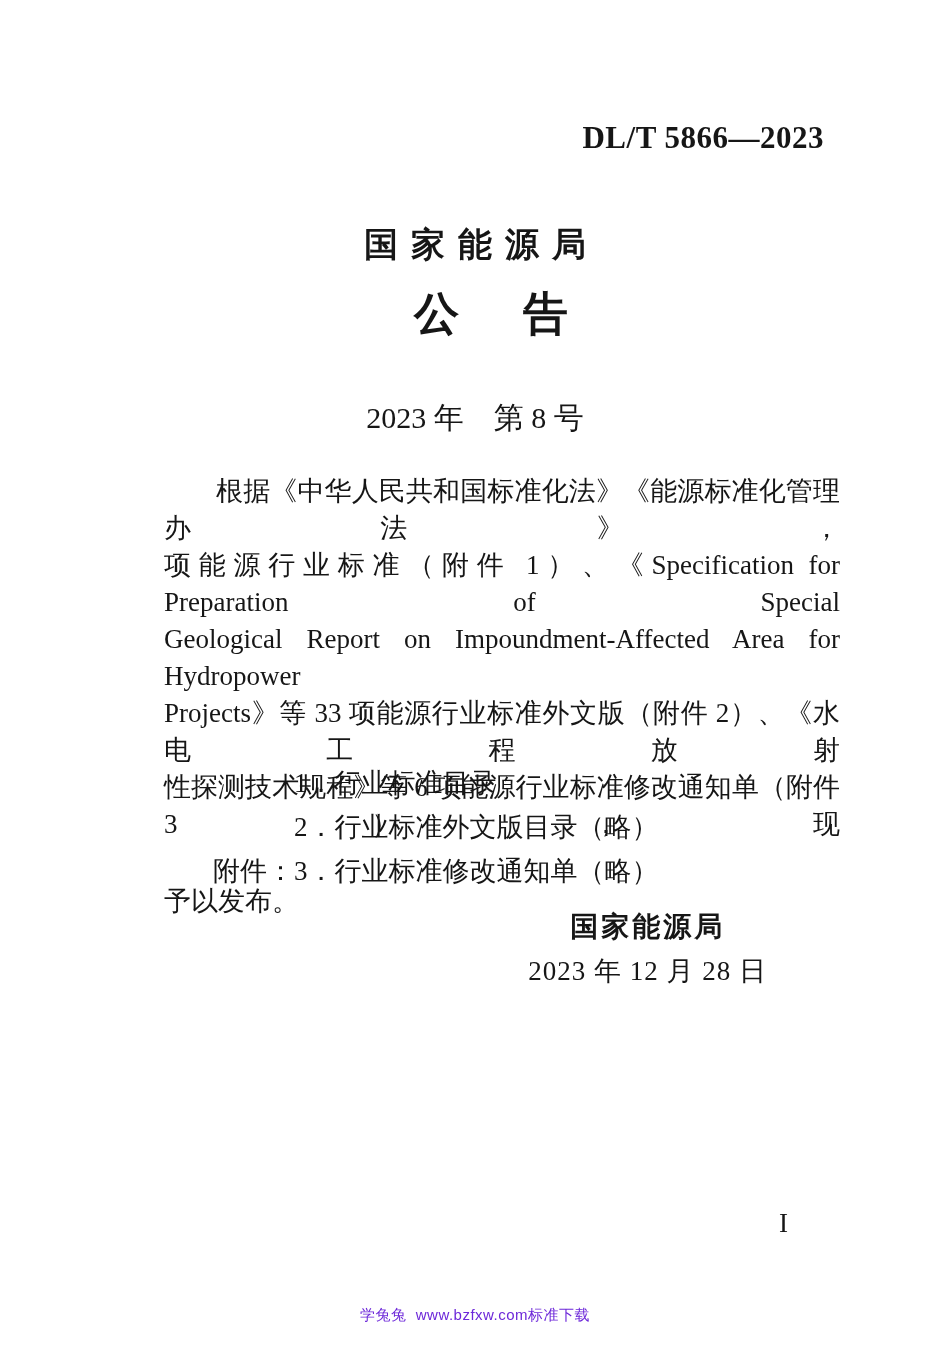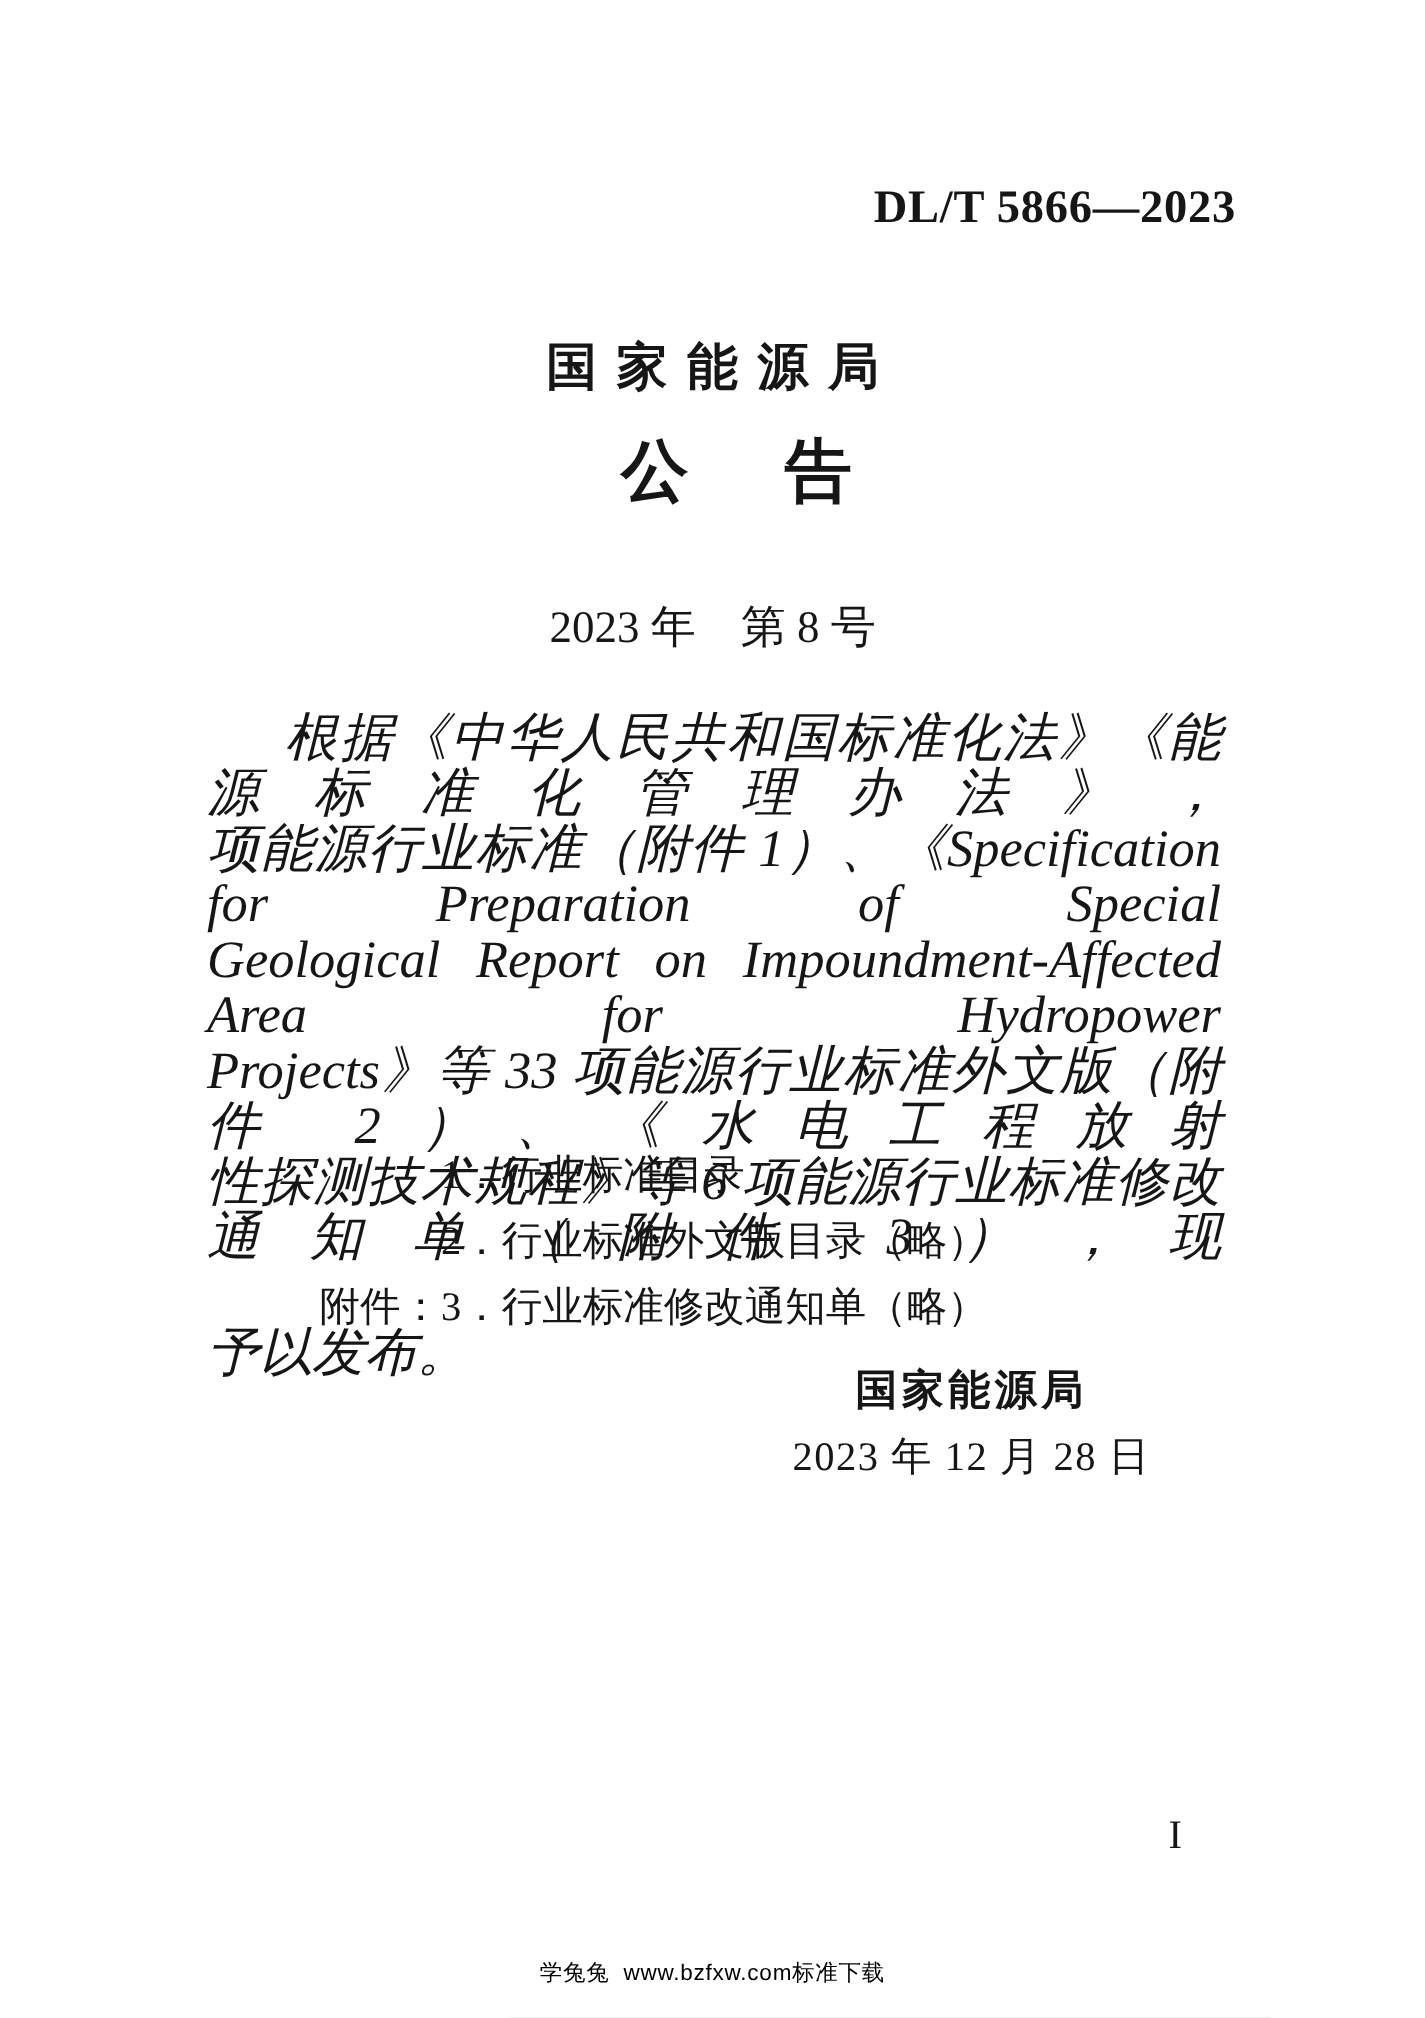--- a/index.html
+++ b/index.html
@@ -57,25 +57,24 @@
     left: 0;
     width: 100%;
     text-align: center;
     font-size: 30px;
     white-space: pre;
   }
 
   .body-block {
     position: absolute;
     top: 473px;
-    left: 138px;
+    left: 164px;
     width: 676px;
-    font-size: 35px;
+    font-size: 27px;
     line-height: 37px;
-    font-style: italic;
   }
   .bline { text-align: justify; }
   .bline.just { text-align-last: justify; }
   .bline.first { text-indent: 52px; }
   .bline.last { text-align-last: left; margin-top: 40px; }
 
   .attachments {
     position: absolute;
     top: 761px;
     left: 213px;
@@ -114,21 +113,21 @@
     font-size: 27px;
   }
 
   .footer-watermark {
     position: absolute;
     top: 1306px;
     left: 0;
     width: 100%;
     text-align: center;
     font-size: 15px;
-    color: #000000;
+    color: #6d28d9;
     font-family: "Liberation Sans", "DejaVu Sans", sans-serif;
     letter-spacing: 0.5px;
     white-space: pre;
   }
 </style>
 </head>
 <body>
 
 <div class="page">
 

